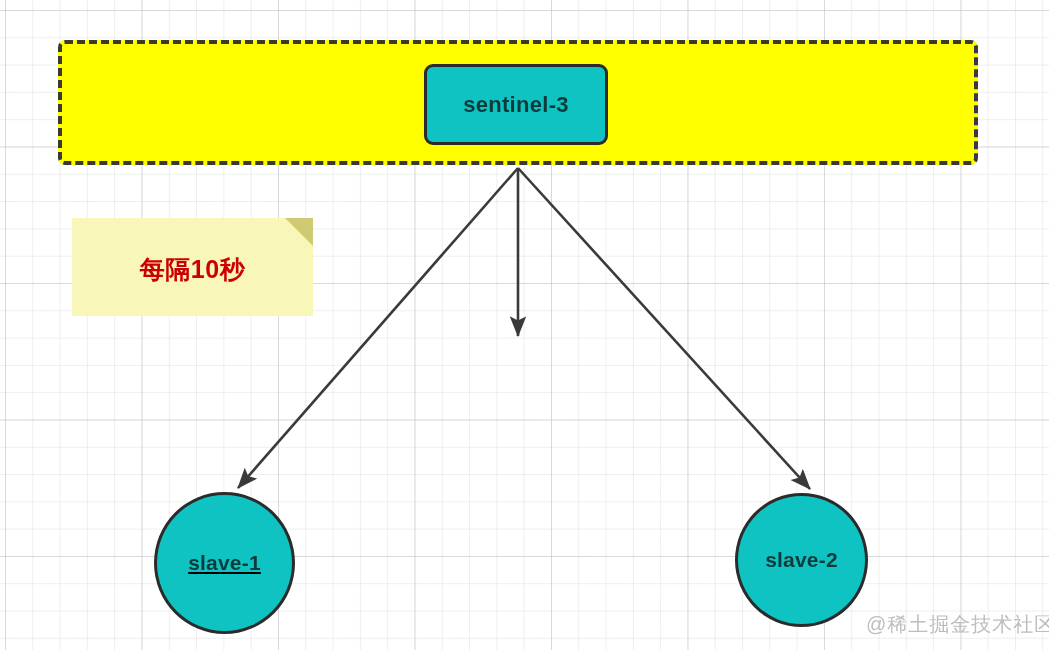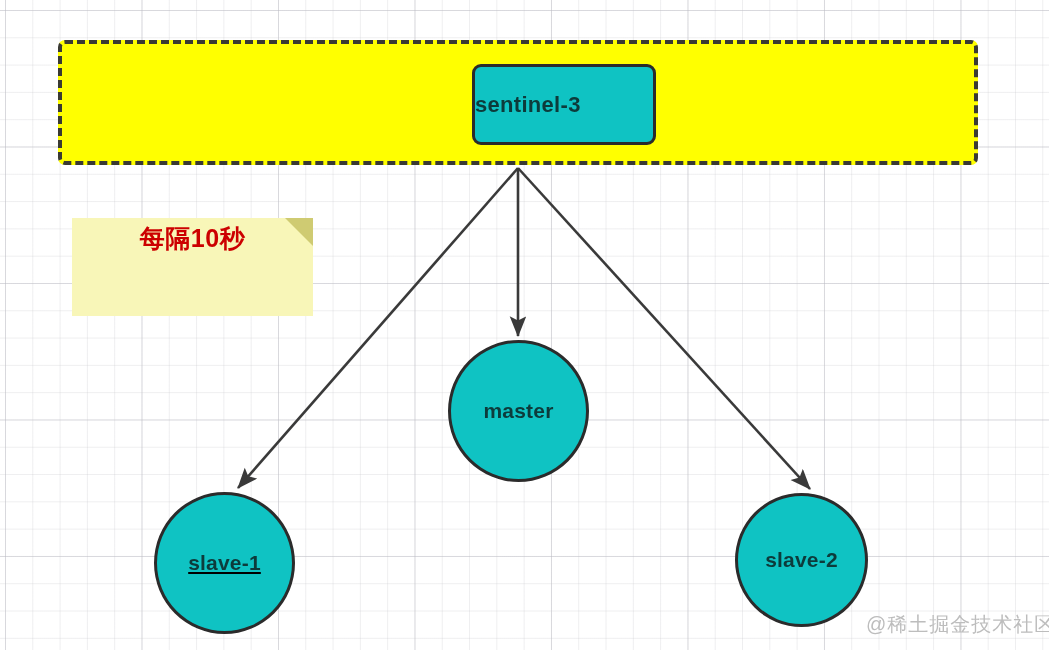--- a/index.html
+++ b/index.html
@@ -50,42 +50,41 @@
     left: 424px;
     top: 64px;
     width: 184px;
     height: 81px;
     background: #0FC3C3;
     border: 3px solid #2B2B2B;
     border-radius: 9px;
     box-sizing: border-box;
     display: flex;
     align-items: center;
-    justify-content: flex-start;
-    margin-left: 48px;
+    justify-content: center;
   }
   #sentinel-3-node .node-label {
     font-size: 22px;
     font-weight: bold;
     color: #0D3B3B;
     letter-spacing: 0.3px;
   }
 
   
   #interval-note {
     position: absolute;
     left: 72px;
     top: 218px;
     width: 241px;
     height: 98px;
     background: #F8F6B8;
     display: flex;
     flex-direction: column;
     align-items: center;
-    justify-content: space-between;
+    justify-content: center;
     box-sizing: border-box;
     padding-top: 4px;
   }
   #interval-note .fold {
     position: absolute;
     right: 0;
     top: 0;
     width: 0;
     height: 0;
     border-left: 28px solid transparent;
@@ -164,23 +163,20 @@
       </marker>
     </defs>
 
     <line x1="518" y1="168" x2="238" y2="488" stroke="#3A3A3A" stroke-width="2.6" marker-end="url(#arrowhead)"></line>
 
     <line x1="518" y1="168" x2="518" y2="336" stroke="#3A3A3A" stroke-width="2.6" marker-end="url(#arrowhead)"></line>
 
     <line x1="518" y1="168" x2="810" y2="489" stroke="#3A3A3A" stroke-width="2.6" marker-end="url(#arrowhead)"></line>
   </svg>
 
-  <div id="master-node" class="node-circle">
-    <span class="node-label">master</span>
-  </div>
 
   <div id="slave-1-node" class="node-circle">
     <span class="node-label">slave-1</span>
   </div>
 
   <div id="slave-2-node" class="node-circle">
     <span class="node-label">slave-2</span>
   </div>
 
   <div id="watermark">@稀土掘金技术社区</div>

